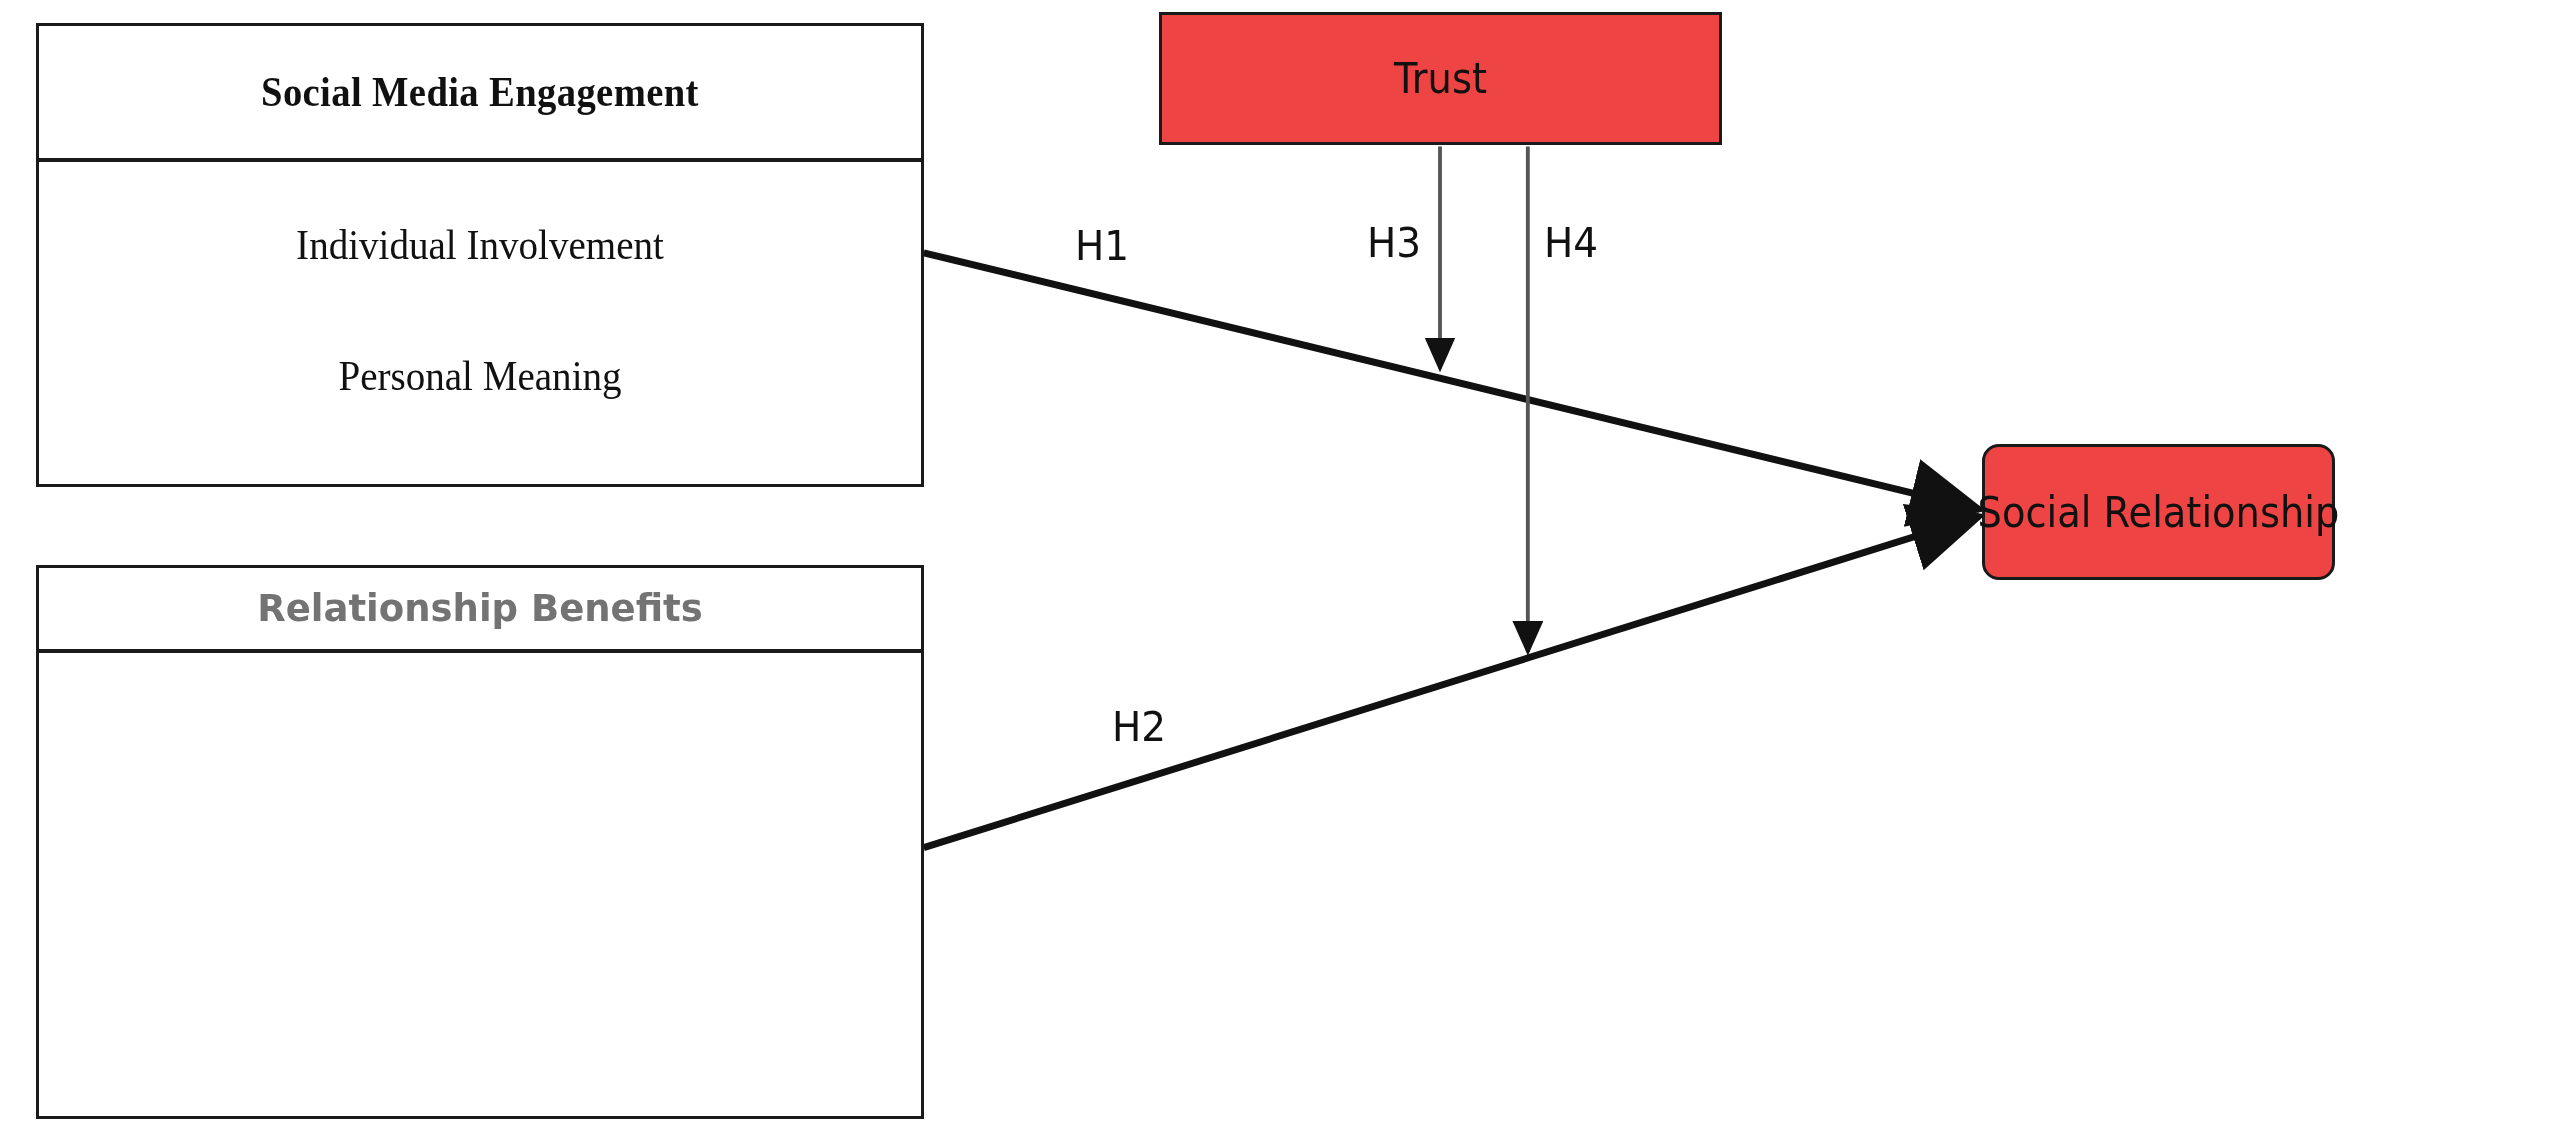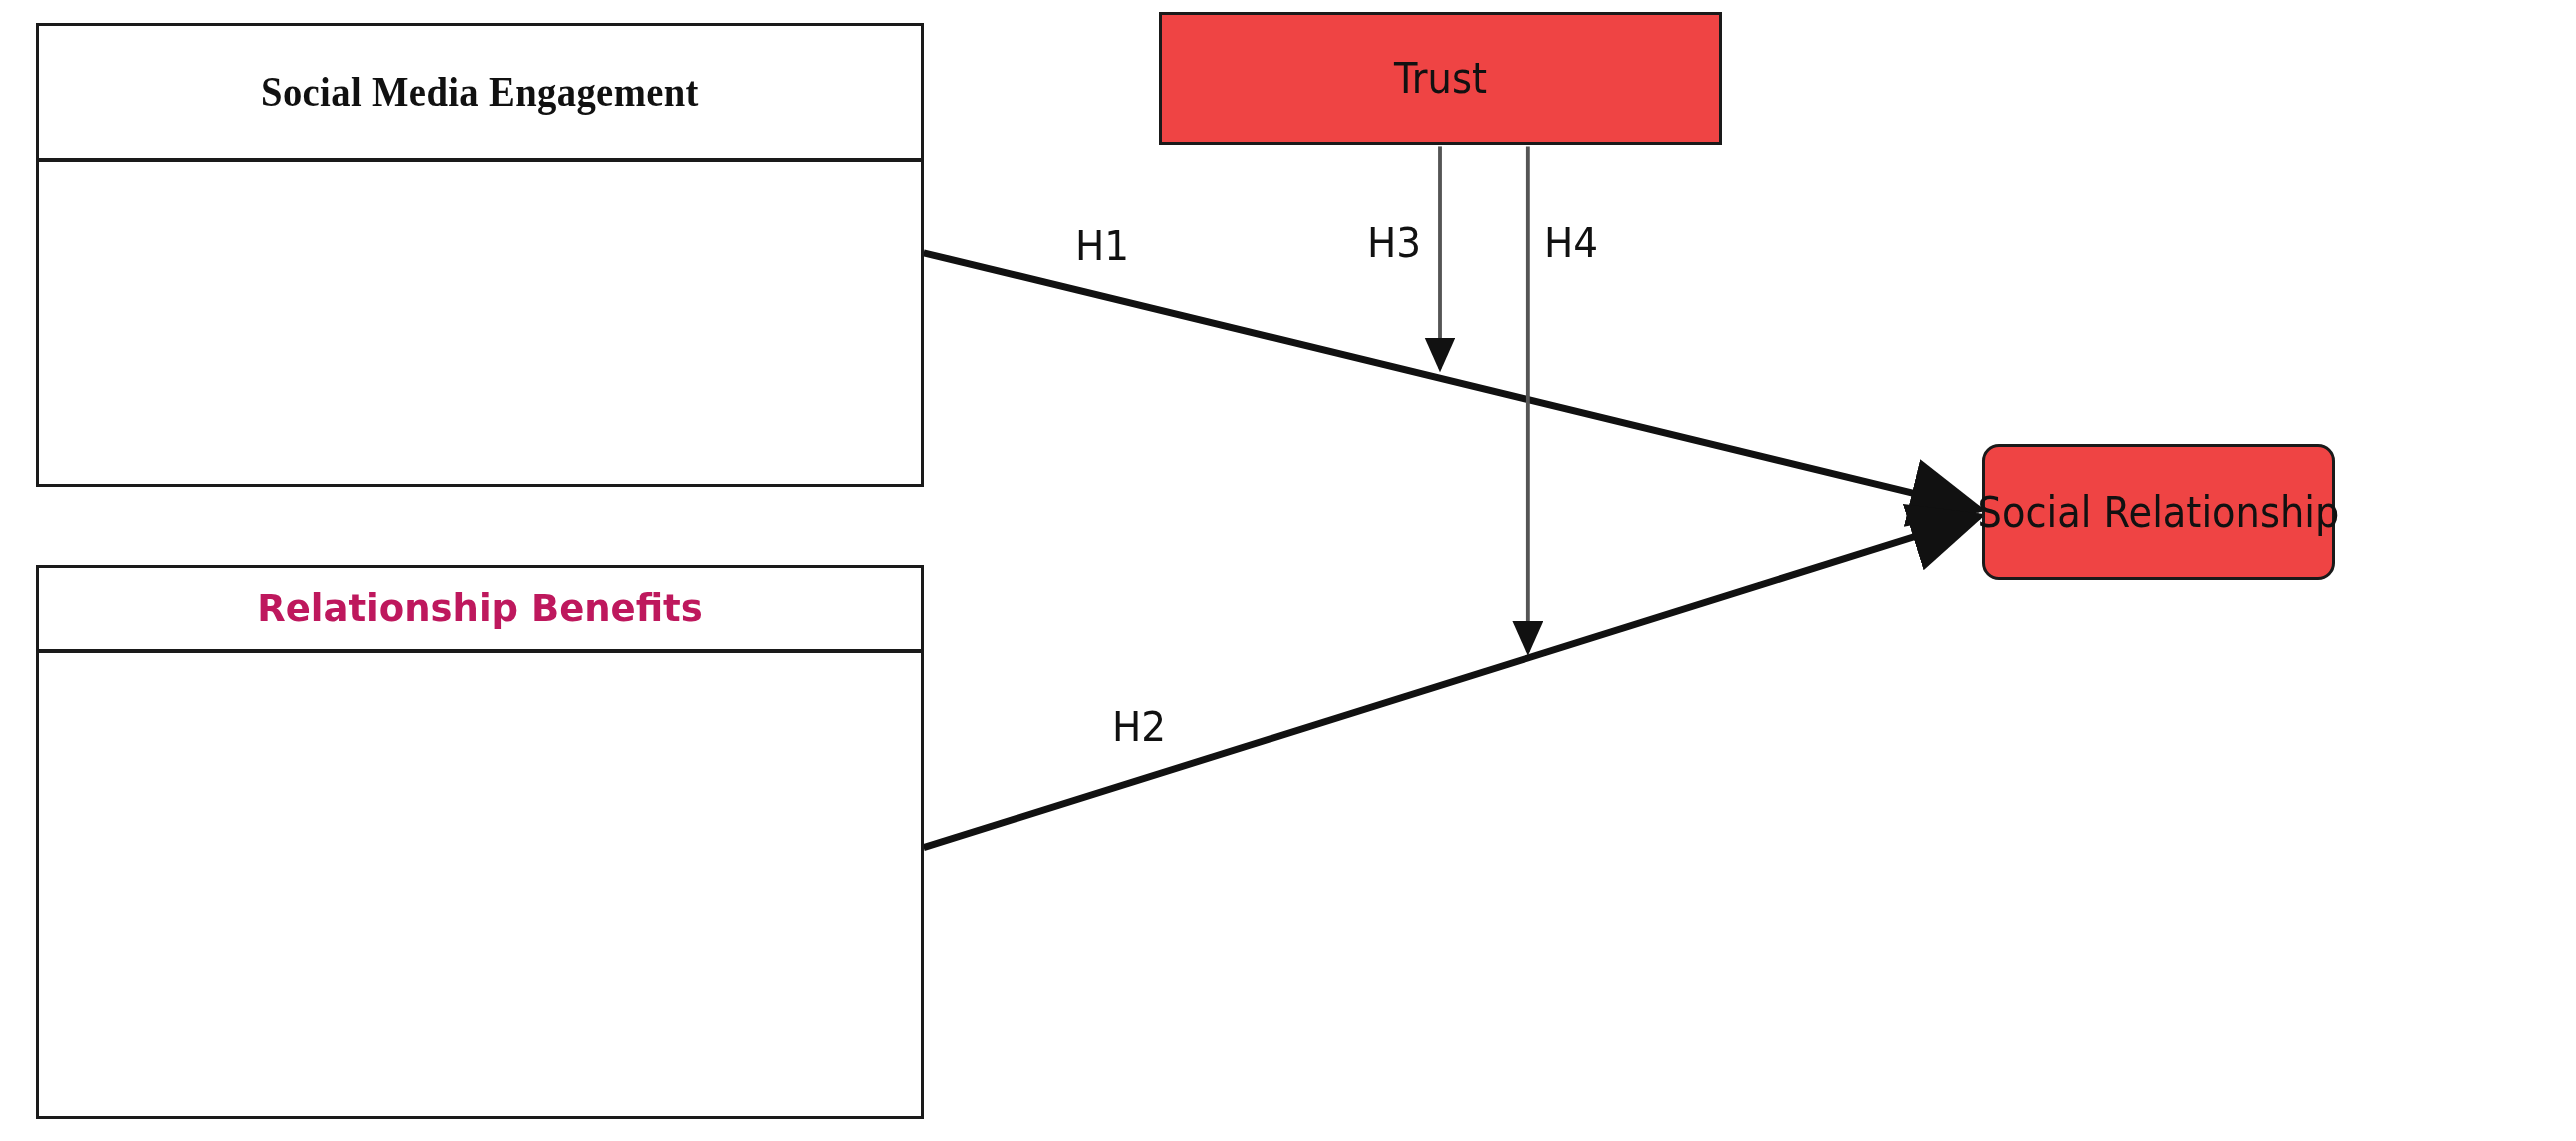--- a/index.html
+++ b/index.html
@@ -54,21 +54,21 @@
     letter-spacing: 0.4px;
     color: #111111;
     transform: scaleX(0.92);
     white-space: nowrap;
   }
   .header-sans {
     font-family: "DejaVu Sans", "Liberation Sans", sans-serif;
     font-weight: bold;
     font-size: 37px;
     letter-spacing: 0px;
-    color: #be185d;
+    color: #737373;
     white-space: nowrap;
   }
   .item-line {
     position: absolute;
     left: 0;
     right: 0;
     text-align: center;
     font-family: "Liberation Serif", "DejaVu Serif", serif;
     font-weight: normal;
     font-size: 42px;
@@ -128,20 +128,24 @@
 
     <line x1="1962" y1="190" x2="1962" y2="846" stroke="#555555" stroke-width="5" marker-end="url(#arrowThin)"></line>
   </svg>
 
   <div class="construct-box" style="left:20px; top:23px; width:888px; height:464px;">
 
     <div class="box-header" style="top:0px; height:136px;">
       <span class="header-serif">Social Media Engagement</span>
     </div>
 
+    <div class="box-body" style="top:136px; bottom:0px;">
+      <div class="item-line" style="top:59px;">Individual Involvement</div>
+      <div class="item-line" style="top:190px;">Personal Meaning</div>
+    </div>
   </div>
 
   <div class="construct-box" style="left:20px; top:565px; width:888px; height:554px;">
 
     <div class="box-header" style="top:0px; height:85px;">
       <span class="header-sans">Relationship Benefits</span>
     </div>
 
   </div>
 

